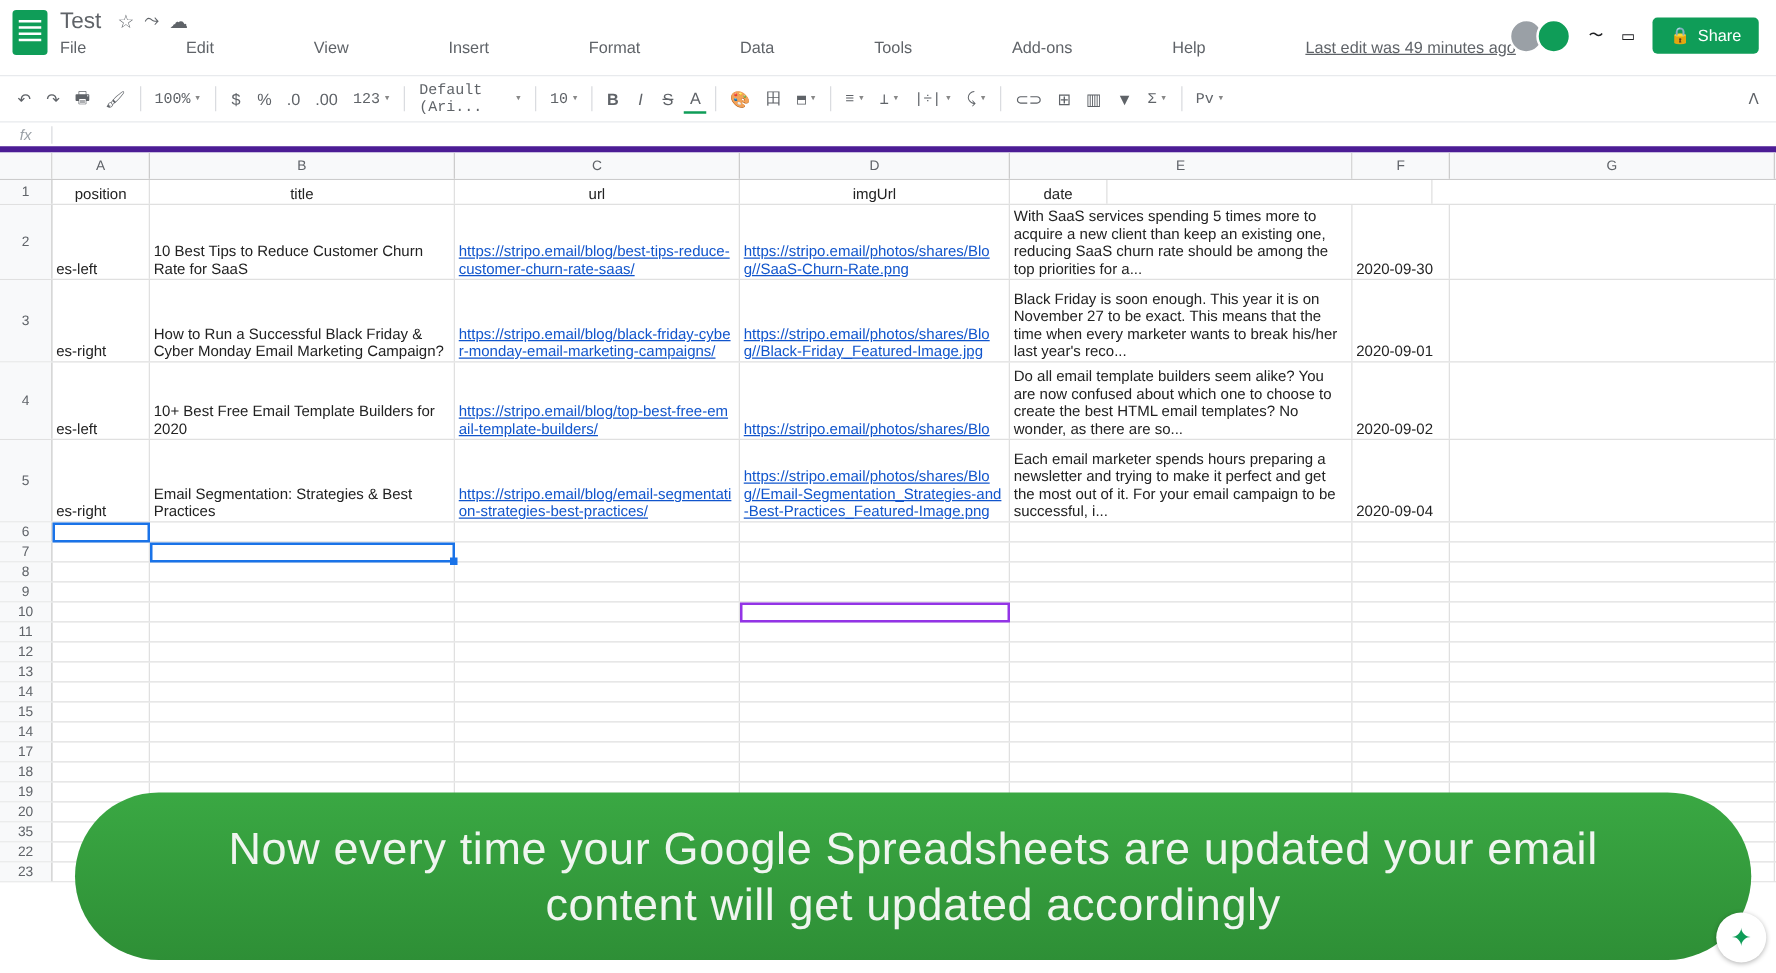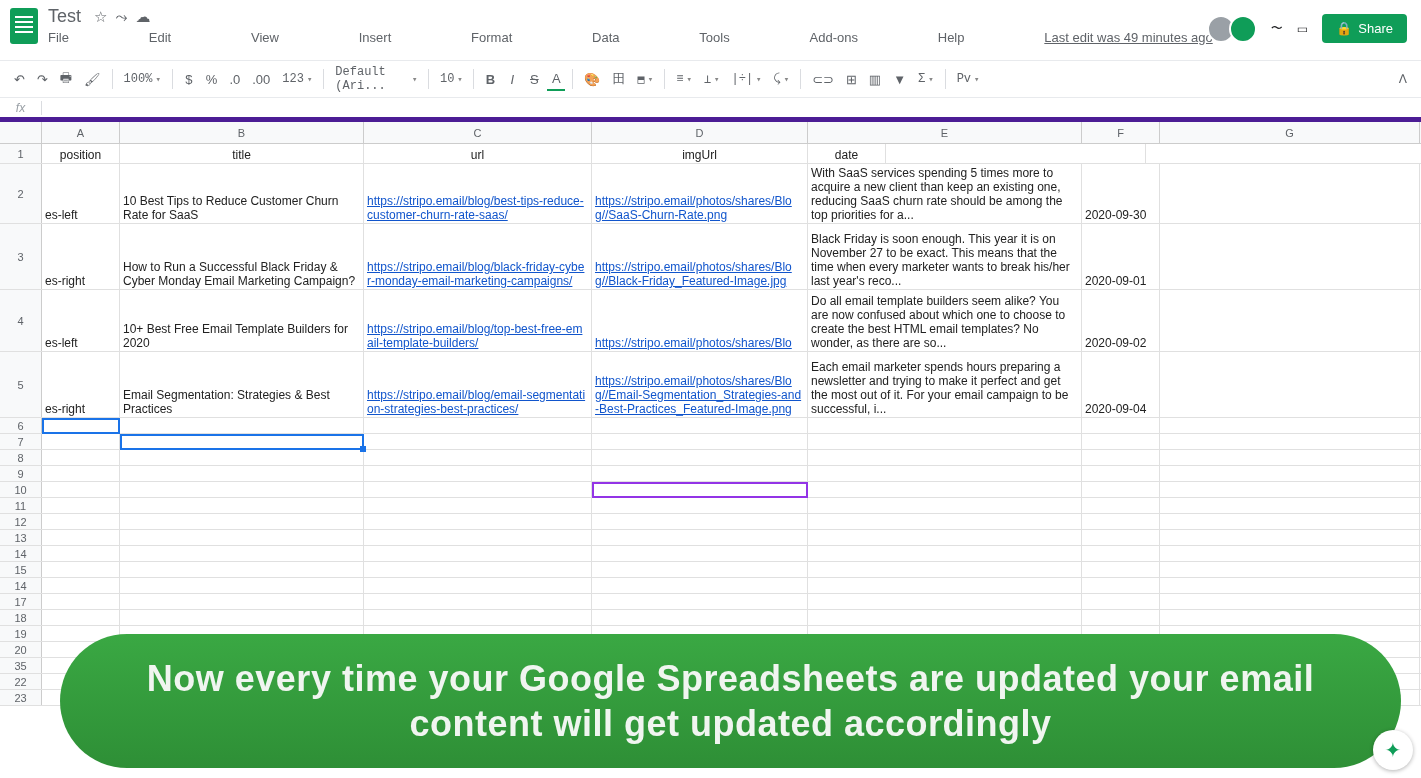--- a/index.html
+++ b/index.html
@@ -41,21 +41,21 @@
   .row.h1 { height: 20px; }
   .row.h3 { height: 60px; }
   .row.h4 { height: 66px; }
   .row.h5 { height: 62px; }
   .row.s { height: 16px; }
   .wA { width: 78px; } .wB { width: 244px; } .wC { width: 228px; } .wD { width: 216px; } .wE { width: 274px; } .wF { width: 78px; } .wG { width: 260px; }
   .selA6 { position: absolute; border: 2px solid #1a73e8; width: 78px; height: 16px; left: 42px; top: calc(22px + 20px + 60px + 66px + 62px + 66px); pointer-events: none; }
   .selB7 { position: absolute; border: 2px solid #1a73e8; width: 244px; height: 16px; left: 120px; top: calc(22px + 20px + 60px + 66px + 62px + 66px + 16px); pointer-events: none; }
   .selB7::after { content: ""; position: absolute; right: -4px; bottom: -4px; width: 6px; height: 6px; background: #1a73e8; }
   .selD10 { position: absolute; border: 2px solid #9334e6; width: 216px; height: 16px; left: calc(42px + 78px + 244px + 228px); top: calc(22px + 20px + 60px + 66px + 62px + 66px + 16px*4); pointer-events: none; }
-  .overlay { position: absolute; left: 60px; right: 20px; bottom: 10px; background: linear-gradient(#3aa843, #2e8f36); color: #f0f5f0; border-radius: 90px; padding: 22px 60px; text-align: center; font-size: 36px; line-height: 1.25; font-weight: 700; letter-spacing: 0.5px; margin-top: 25px; }
+  .overlay { position: absolute; left: 60px; right: 20px; bottom: 10px; background: linear-gradient(#3aa843, #2e8f36); color: #f0f5f0; border-radius: 90px; padding: 22px 60px; text-align: center; font-size: 36px; line-height: 1.25; font-weight: 400; letter-spacing: 0.5px; margin-top: 25px; }
   .float-icon { position: absolute; right: 8px; bottom: 8px; width: 40px; height: 40px; border-radius: 50%; background: #fff; box-shadow: 0 1px 4px rgba(0,0,0,.3); display: flex; align-items: center; justify-content: center; color: #0f9d58; font-size: 20px; }
 </style>
 </head>
 <body>
 
 <div class="header">
   <div class="logo"></div>
   <div class="doc-area">
     <div class="doc-title-row">
       <span class="doc-title">Test</span>

